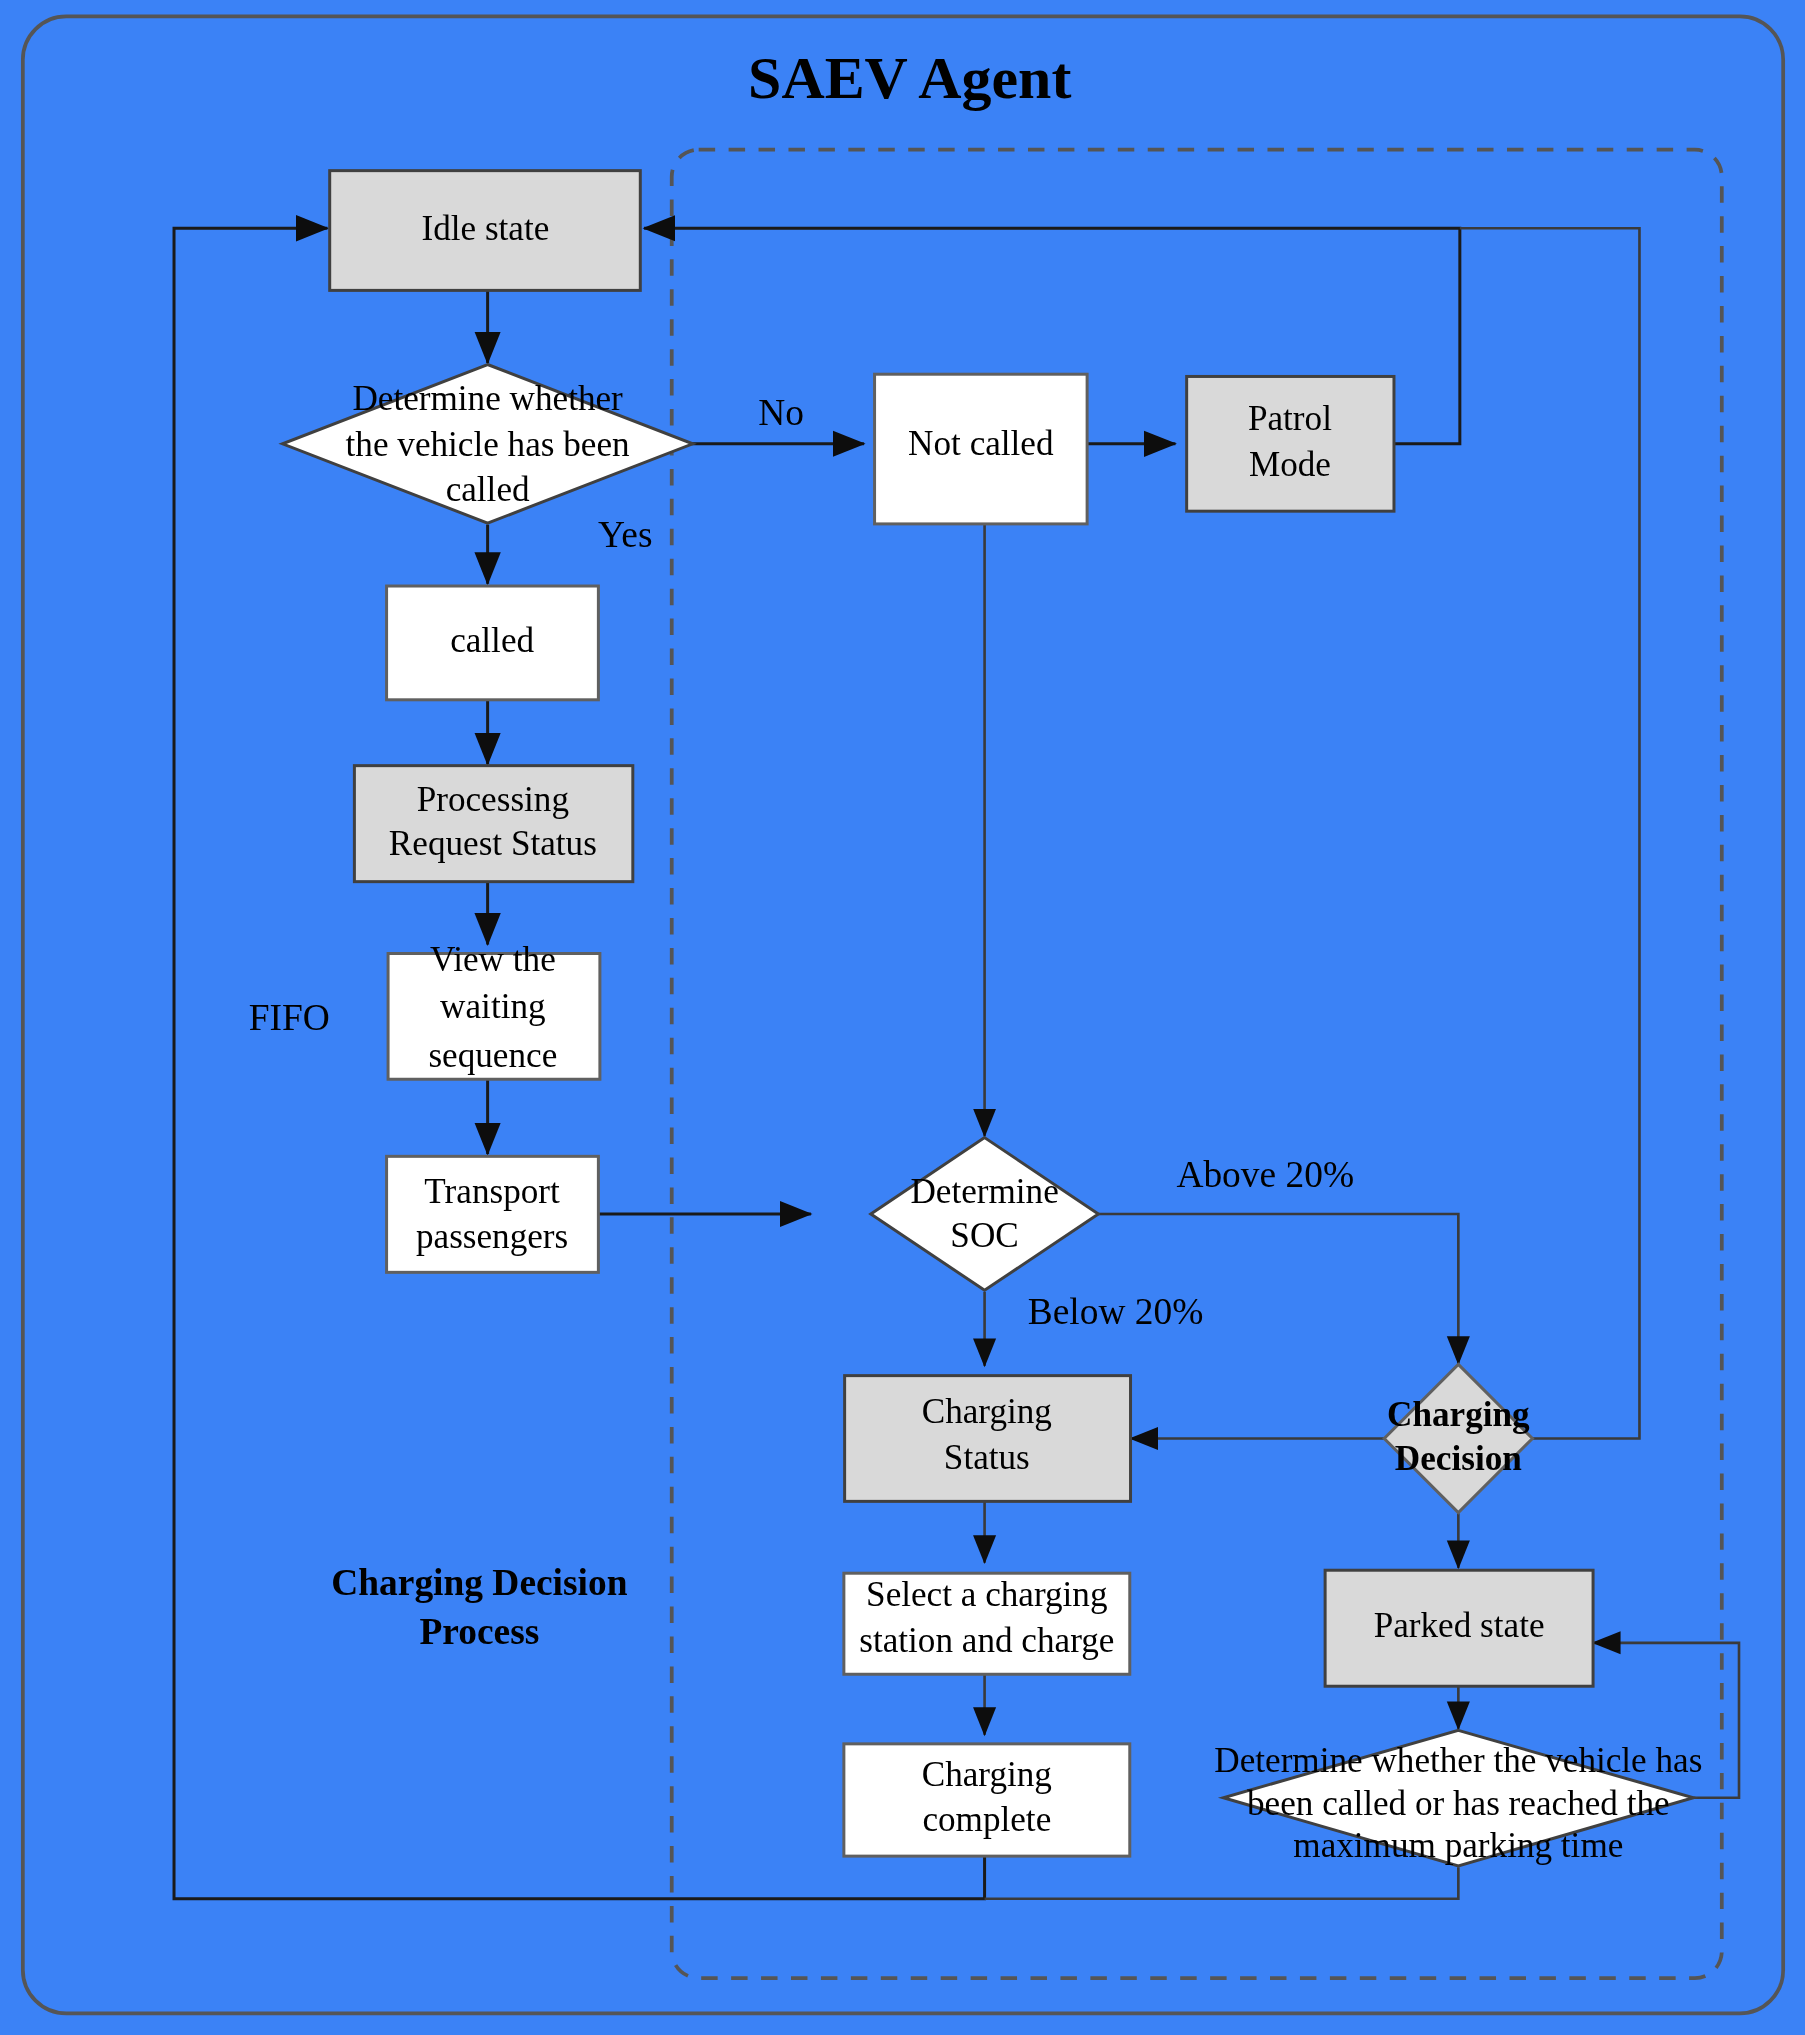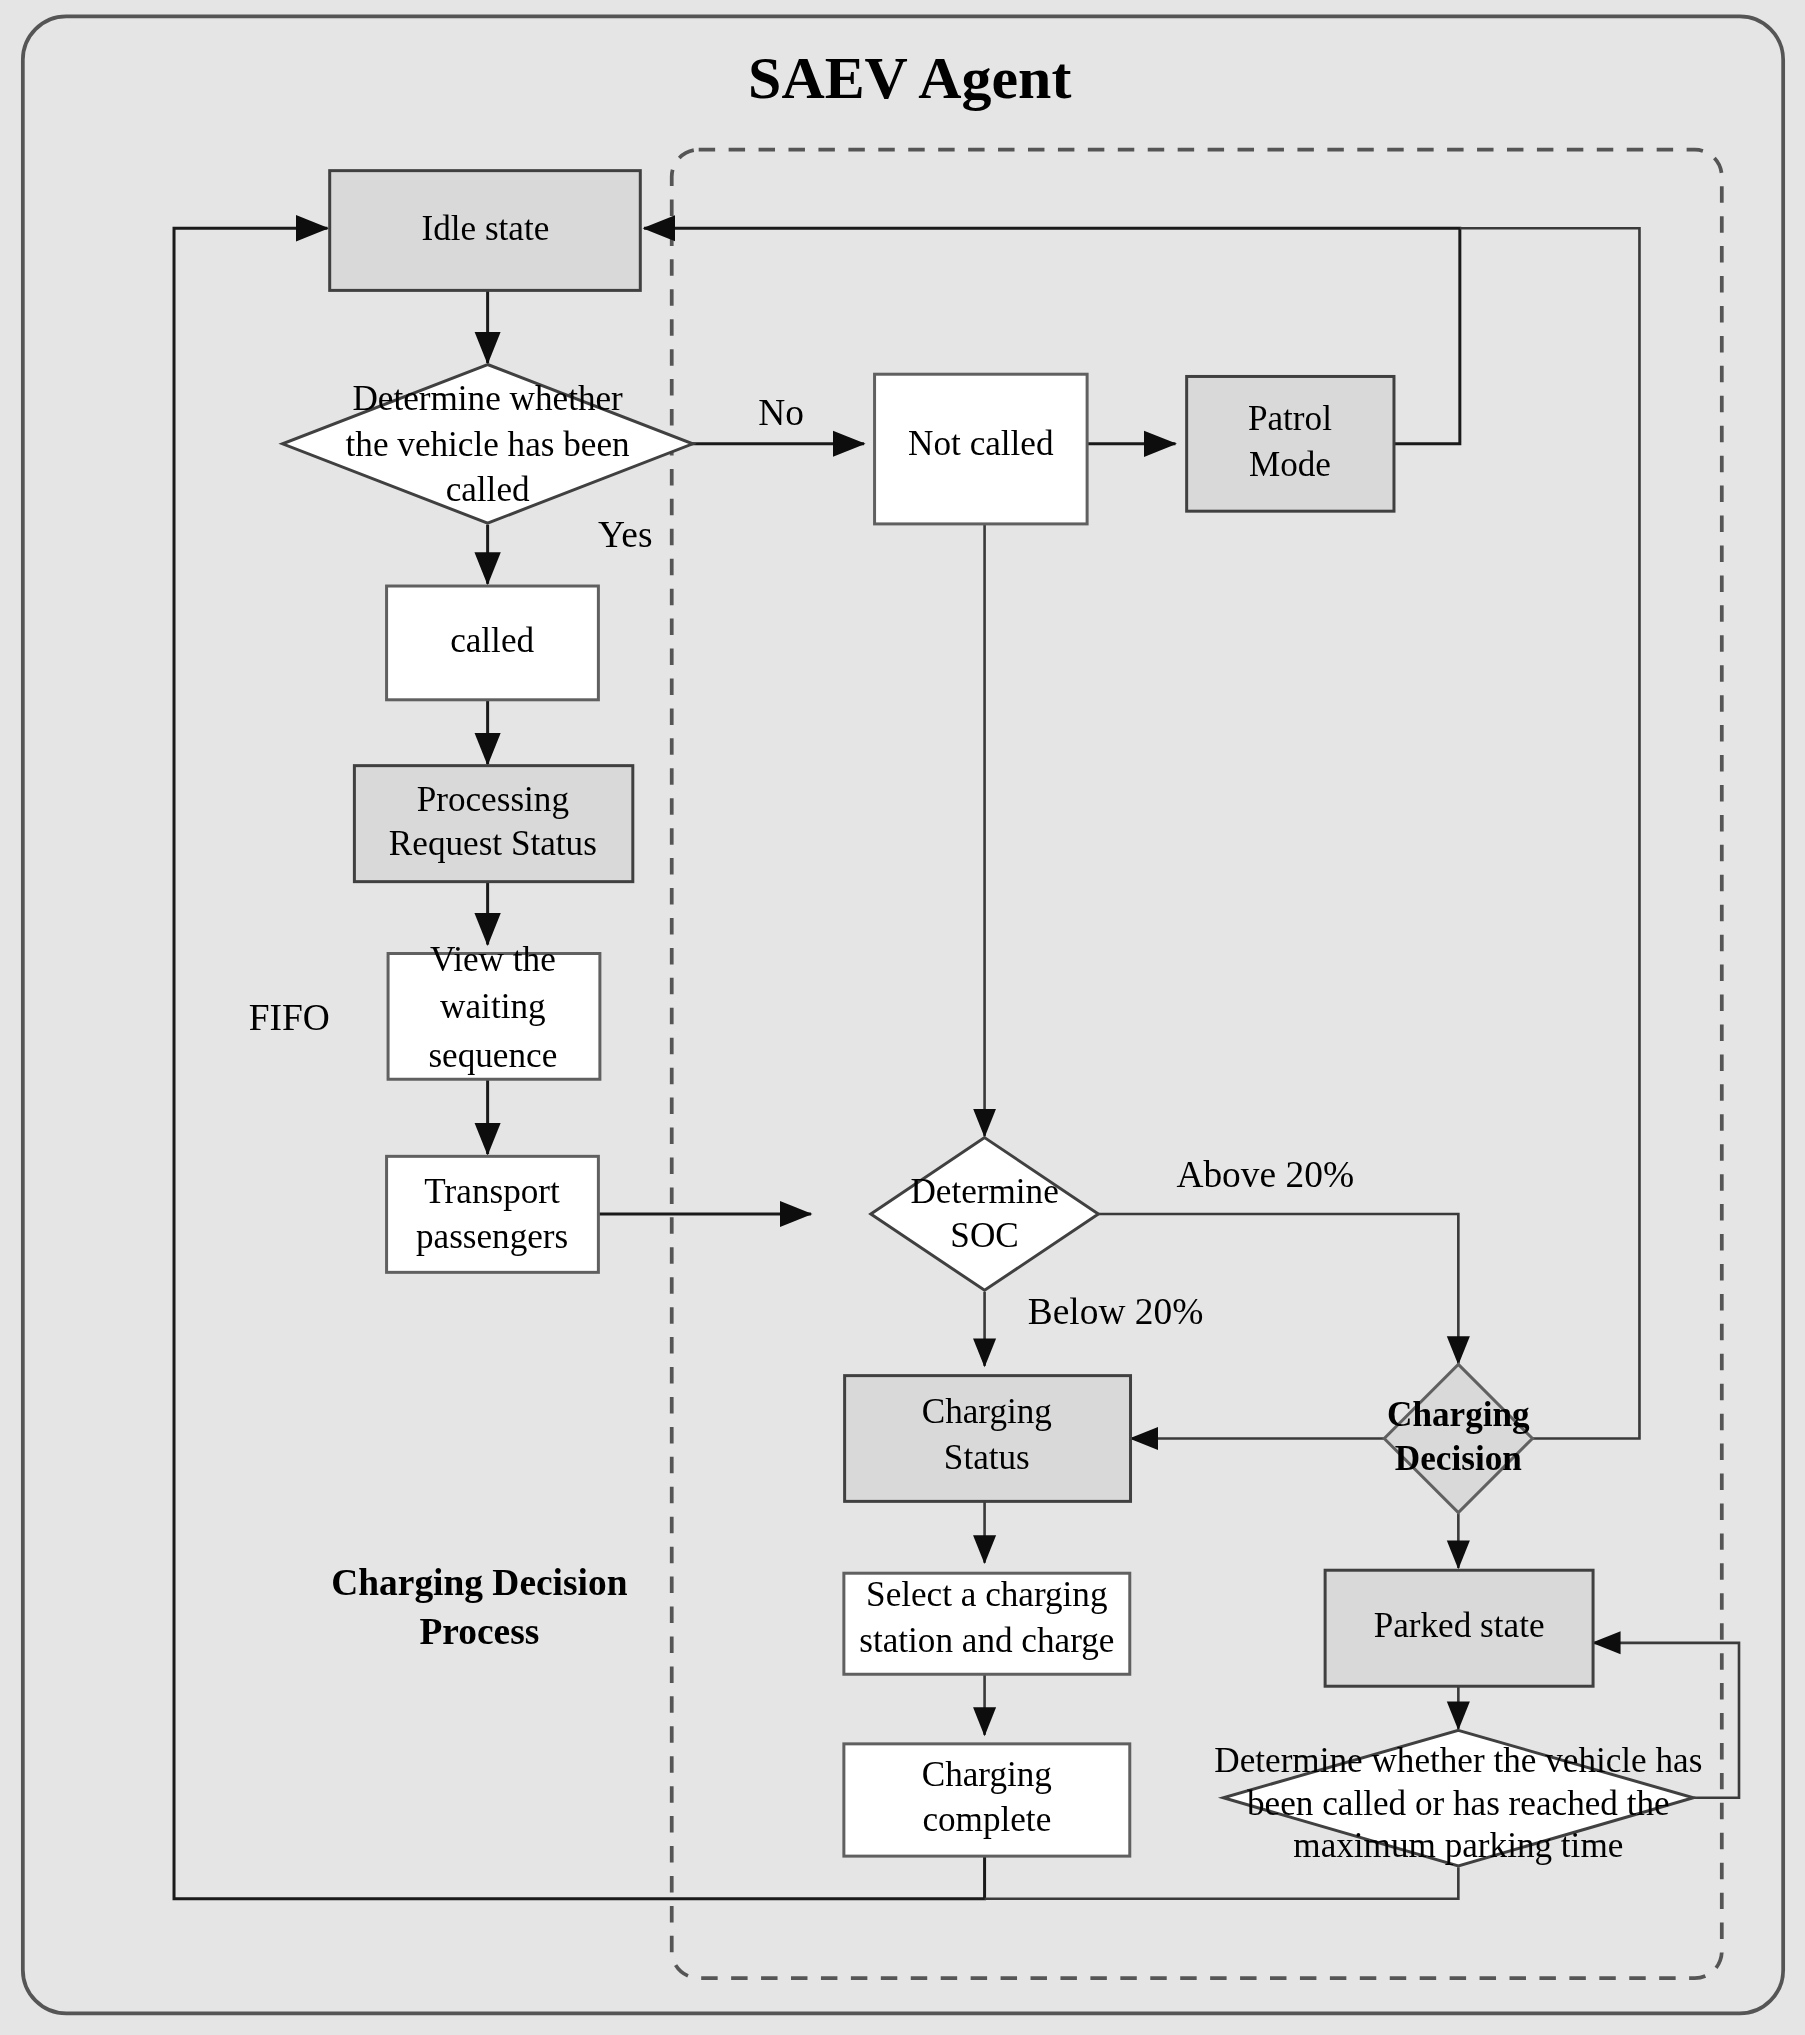--- a/index.html
+++ b/index.html
@@ -4,21 +4,21 @@
 <style>
   html, body {
     margin: 0;
     padding: 0;
     background: #ffffff;
   }
   #root {
     position: relative;
     width: 1806px;
     height: 2035px;
-    background: #e5e5e5;
+    background: #3b82f6;
     font-family: "Liberation Serif", "DejaVu Serif", serif;
     overflow: hidden;
   }
   svg.diagram {
     position: absolute;
     left: 0;
     top: 0;
     width: 1806px;
     height: 2035px;
   }

